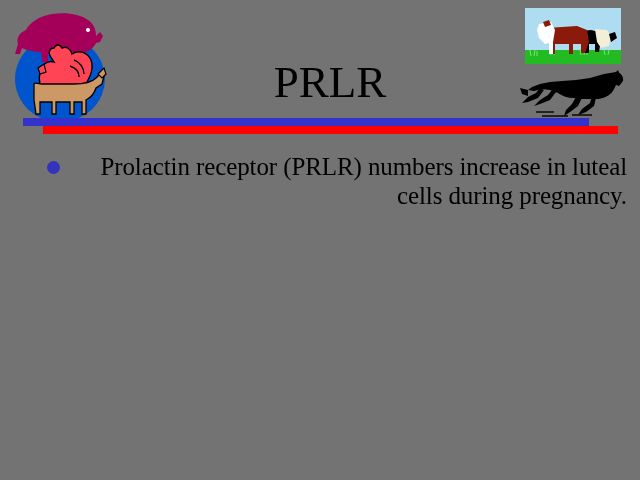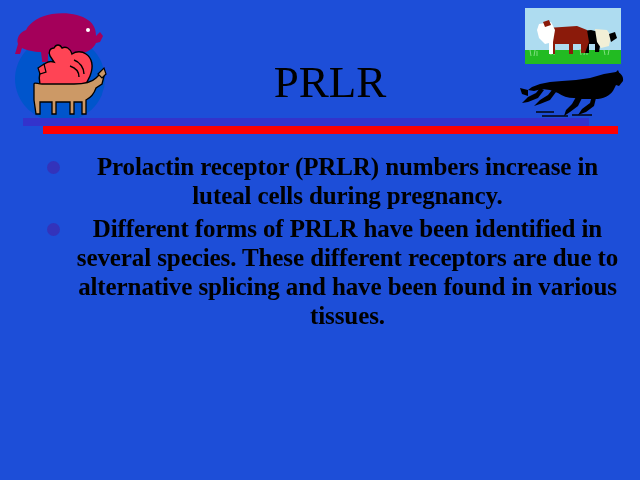--- a/index.html
+++ b/index.html
@@ -13,21 +13,21 @@
     position: relative;
     overflow: hidden;
     font-family: "Liberation Serif", "DejaVu Serif", serif;
   }
 
   
   #slide {
     position: absolute;
     left: 0; top: 0;
     width: 640px; height: 480px;
-    background: #1d4ed8;
+    background: #737373;
   }
 
   
   #header {
     position: absolute;
     left: 0; top: 0;
     width: 640px;
     height: 136px;
   }
 
@@ -113,24 +113,24 @@
     height: 13px;
     border-radius: 50%;
     background: #3333bb;
     margin-top: 9px;
     margin-right: 8px;
   }
   .bullet-text {
     flex: 1 1 auto;
     font-family: "Liberation Serif", "DejaVu Serif", serif;
     font-size: 25px;
-    font-weight: bold;
+    font-weight: normal;
     line-height: 29px;
     color: #000000;
-    text-align: center;
+    text-align: right;
     letter-spacing: -0.1px;
   }
 </style>
 </head>
 <body>
 
 <div id="slide">
 
   <div id="header">
 
@@ -232,19 +232,15 @@
   </div>
 
   <div id="body">
 
     <div class="bullet-row">
       <span class="bullet-dot"></span>
       <span class="bullet-text">Prolactin receptor (PRLR) numbers increase in luteal cells during pregnancy.</span>
     </div>
 
 
-    <div class="bullet-row">
-      <span class="bullet-dot"></span>
-      <span class="bullet-text">Different forms of PRLR have been identified in several species.  These different receptors are due to alternative splicing and have been found in various tissues.</span>
-    </div>
 
   </div>
 </div>
 
 </body></html>

